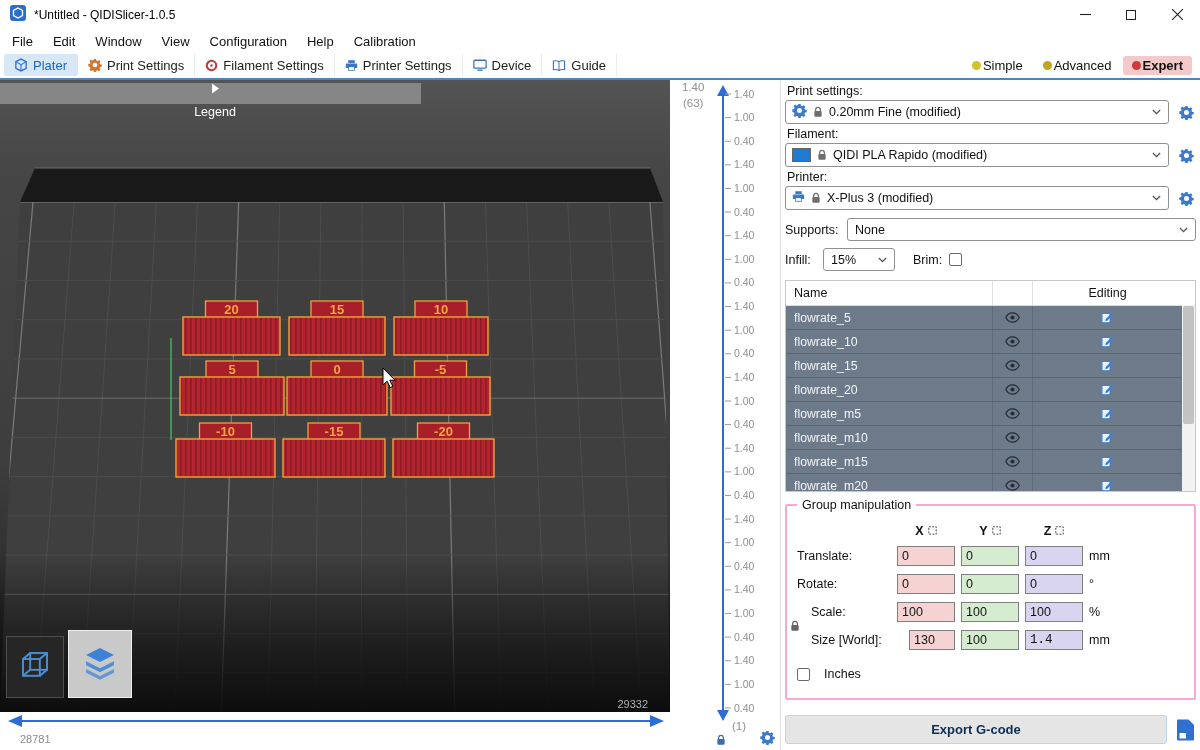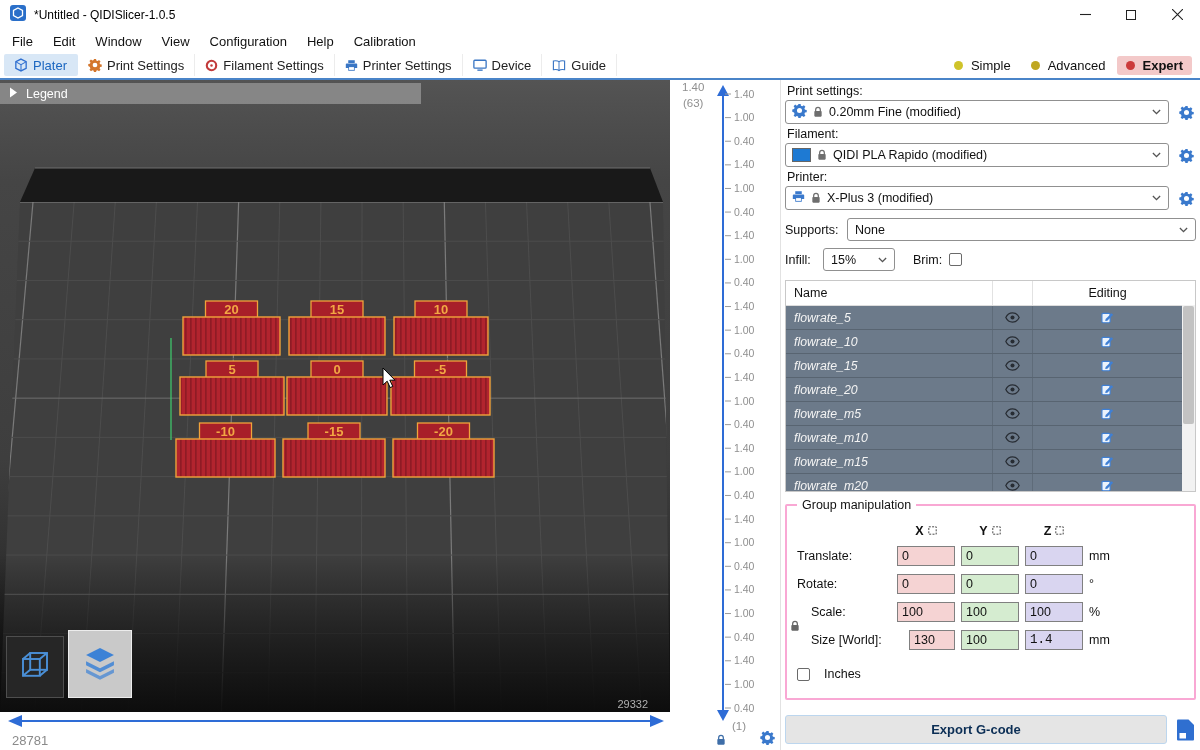--- a/index.html
+++ b/index.html
@@ -18,42 +18,42 @@
   .menu-item{font-size:13px;padding:0 10px;color:#111;}
 
   
   .tabbar{height:26px;display:flex;align-items:center;background:#fff;
           border-bottom:2px solid #4a84c8;padding-left:4px;}
   .tab{display:flex;align-items:center;gap:5px;font-size:13px;height:22px;
        padding:0 10px;color:#222;border-right:1px solid #ececec;}
   .tab .ic{display:flex;align-items:center;}
   .tab.active{background:#d8e7f6;color:#1a66c0;border-radius:2px;border-right-color:transparent;}
   .modes{margin-left:auto;display:flex;align-items:center;gap:2px;padding-right:8px;}
-  .mode{display:flex;align-items:center;gap:8px;font-size:13px;padding:2px 9px;border-radius:3px;}
+  .mode{display:flex;align-items:center;gap:2px;font-size:13px;padding:2px 9px;border-radius:3px;}
   .mode.active{background:#f3c9c9;font-weight:bold;}
   .dot{width:9px;height:9px;border-radius:50%;display:inline-block;}
 
   
   .main{position:absolute;top:80px;left:0;right:0;bottom:0;}
 
   
   .scene{position:absolute;left:0;top:0;width:670px;height:632px;overflow:hidden;
          background:linear-gradient(180deg,#545454 0%,#4b4b4b 9%,#454545 16%,#3e3e3e 60%,#2c2c2c 82%,#131313 100%);}
   .scene>svg{position:absolute;left:0;top:0;}
   .legendbar{position:absolute;left:0;top:3px;width:412px;height:21px;
              background:rgba(138,138,138,.93);display:flex;align-items:center;gap:8px;
-             padding-left:9px;color:#fff;font-size:12.5px;}
+             padding-left:9px;color:#fff;font-size:12.5px;flex-direction:column;}
   .viewbtns{position:absolute;left:6px;bottom:14px;display:flex;align-items:flex-end;gap:4px;}
   .vbtn{display:flex;align-items:center;justify-content:center;}
   .vbtn.b1{width:56px;height:60px;background:#262626;border:1px solid #4e4e4e;}
   .vbtn.b2{width:62px;height:66px;background:#c9c9c9;border:1px solid #ececec;}
 
   
   .hstrip{position:absolute;left:0;top:632px;width:670px;height:38px;background:#fff;}
-  .hmin{position:absolute;left:12px;top:21px;font-size:13px;color:#8a8a8a;}
+  .hmin{position:absolute;left:20px;top:21px;font-size:11px;color:#8a8a8a;}
 
   
   .lcol{position:absolute;left:670px;top:0;width:110px;height:670px;background:#fff;}
   .ltop1{position:absolute;left:12px;top:1px;font-size:11.5px;color:#8f8f8f;}
   .ltop2{position:absolute;left:13px;top:17px;font-size:11.5px;color:#8f8f8f;}
   .lbot{position:absolute;left:62px;top:640px;font-size:11.5px;color:#8f8f8f;}
   .lockbtn{position:absolute;left:46px;top:652px;color:#3e6ea8;}
   .lgear{position:absolute;left:90px;top:650px;color:#3a79cc;}
 
   
@@ -77,21 +77,21 @@
   .cb{width:13px;height:13px;border:1px solid #6a6a6a;border-radius:2px;background:#fff;box-sizing:border-box;}
 
   
   .objlist{position:relative;border:1px solid #c8c8c8;margin-top:9px;height:210px;overflow:hidden;background:#fff;}
   .ol-head{display:grid;grid-template-columns:1fr 40px 150px 13px;height:24px;align-items:center;
            border-bottom:1px solid #ddd;}
   .ol-head .hn{padding-left:8px;}
   .ol-head .he{text-align:center;border-left:1px solid #e2e2e2;height:100%;line-height:24px;}
   .ol-head .hv{border-left:1px solid #e2e2e2;height:100%;}
   .objrow{display:grid;grid-template-columns:1fr 40px 150px 13px;height:23px;align-items:center;
-          background:#6c7a8a;color:#f4f4f4;border-bottom:1px solid rgba(0,0,0,.18);font-size:12.3px;font-style:italic;}
+          background:#6c7a8a;color:#f4f4f4;border-bottom:1px solid rgba(0,0,0,.18);font-size:12.3px;}
   .objrow .rn{padding-left:8px;}
   .objrow .re{display:flex;justify-content:center;color:#272c33;border-left:1px solid rgba(0,0,0,.12);height:100%;align-items:center;}
   .objrow .rd{display:flex;justify-content:center;border-left:1px solid rgba(0,0,0,.12);height:100%;align-items:center;}
   .ol-scroll{position:absolute;right:0;top:24px;bottom:0;width:13px;background:#f2f2f2;}
   .ol-thumb{position:absolute;left:1px;right:1px;top:1px;height:118px;background:#c2c2c2;border-radius:2px;}
 
   
   .fieldset{position:relative;border:2px solid #f9a8d4;border-radius:2px;margin-top:12px;height:192px;}
   .legend{position:absolute;top:-8px;left:10px;background:#fff;padding:0 5px;}
   .mgrid{position:absolute;left:10px;top:18px;display:grid;

